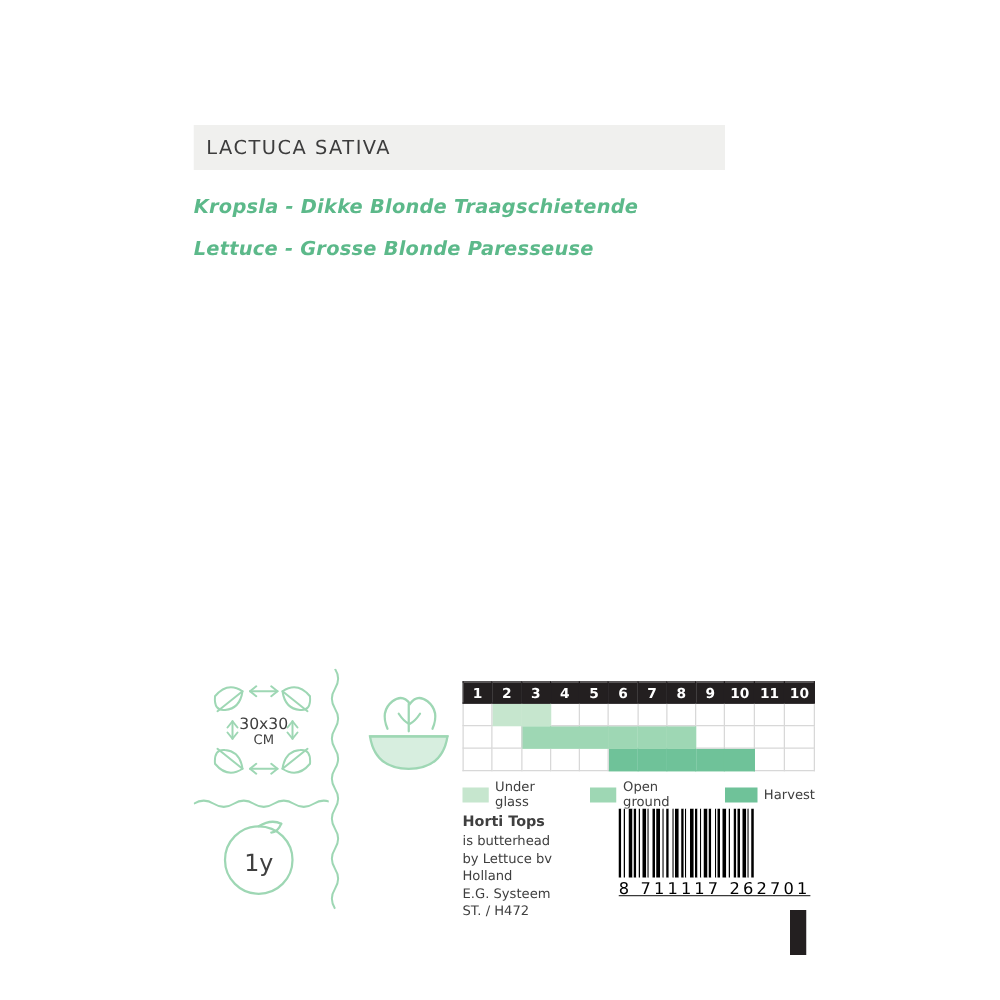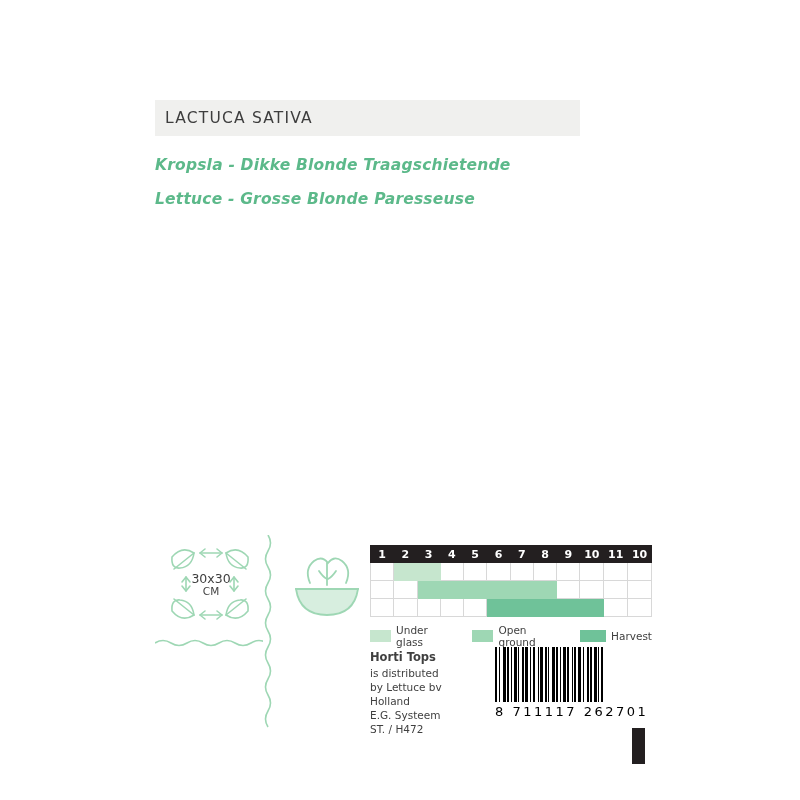--- a/index.html
+++ b/index.html
@@ -183,20 +183,21 @@
     font-weight: bold;
     font-size: 11.5px;
     margin-bottom: 2px;
   }
   .barcode {
     position: absolute;
     left: 340px;
     top: 112px;
     width: 155px;
     height: 75px;
+    text-decoration: underline;
   }
   .barcode .bars { height: 55px; display: flex; align-items: flex-end; }
   .barcode .bars i { display: block; background: #000; height: 55px; }
   .barcode .digits {
     margin-top: 2px;
     font-size: 13px;
     letter-spacing: 2.5px;
     font-family: "DejaVu Sans", sans-serif;
     color: #000;
     display: flex;
@@ -275,20 +276,28 @@
         <path d="M26 34 l-4 5 M26 34 l4 5 M26 48 l-4 -5 M26 48 l4 -5"></path>
 
         <path d="M74 34 v14"></path>
         <path d="M74 34 l-4 5 M74 34 l4 5 M74 48 l-4 -5 M74 48 l4 -5"></path>
       </g>
       <text x="51" y="40" text-anchor="middle" font-family="DejaVu Sans, sans-serif" font-size="12.5" fill="#3f3f3f">30x30</text>
       <text x="51" y="52" text-anchor="middle" font-family="DejaVu Sans, sans-serif" font-size="10.5" fill="#3f3f3f">CM</text>
     </svg>
   </div>
 
+  <div class="icon-year">
+    <svg width="80" height="70" viewBox="0 0 80 70">
+      <circle cx="40" cy="35" r="27" fill="none" stroke="#9ed7b4" stroke-width="1.8"></circle>
+      <path d="M40 8 q10 -6 18 -2" fill="none" stroke="#9ed7b4" stroke-width="1.8" stroke-linecap="round"></path>
+      <path d="M58 6 q-3 7 -8 7" fill="none" stroke="#9ed7b4" stroke-width="1.8" stroke-linecap="round"></path>
+      <text x="40" y="44" text-anchor="middle" font-family="DejaVu Sans, sans-serif" font-size="19" fill="#3f3f3f">1y</text>
+    </svg>
+  </div>
 
   <div class="icon-salad">
     <svg width="95" height="85" viewBox="0 0 95 85">
       <g fill="none" stroke="#9ed7b4" stroke-width="1.8" stroke-linecap="round">
         <path d="M30 40 q-6 -14 4 -22 q8 -6 14 2 q6 -8 14 -2 q10 8 4 22"></path>
         <path d="M47 20 v22"></path>
         <path d="M39 28 q4 6 8 8 M56 28 q-4 6 -8 8"></path>
         <path d="M16 46 h62 q-4 26 -31 26 q-27 0 -31 -26z" fill="#d7eedf" stroke="#9ed7b4"></path>
         <path d="M16 46 h62" stroke="#9ed7b4"></path>
       </g>
@@ -367,21 +376,21 @@
       </span>
       <span class="item">
         <span class="sw sw3"></span>
         <span>Harvest</span>
       </span>
     </div>
   </div>
 
   <div class="brand">
     <div class="name">Horti Tops</div>
-    <div>is distributed</div>
+    <div>is butterhead</div>
     <div>by Lettuce bv</div>
     <div>Holland</div>
     <div>E.G. Systeem</div>
     <div>ST. / H472</div>
   </div>
 
   <div class="barcode">
     <div class="bars">
       <i style="width:2px"></i>
         <i style="width:2px;background:#fff"></i>

